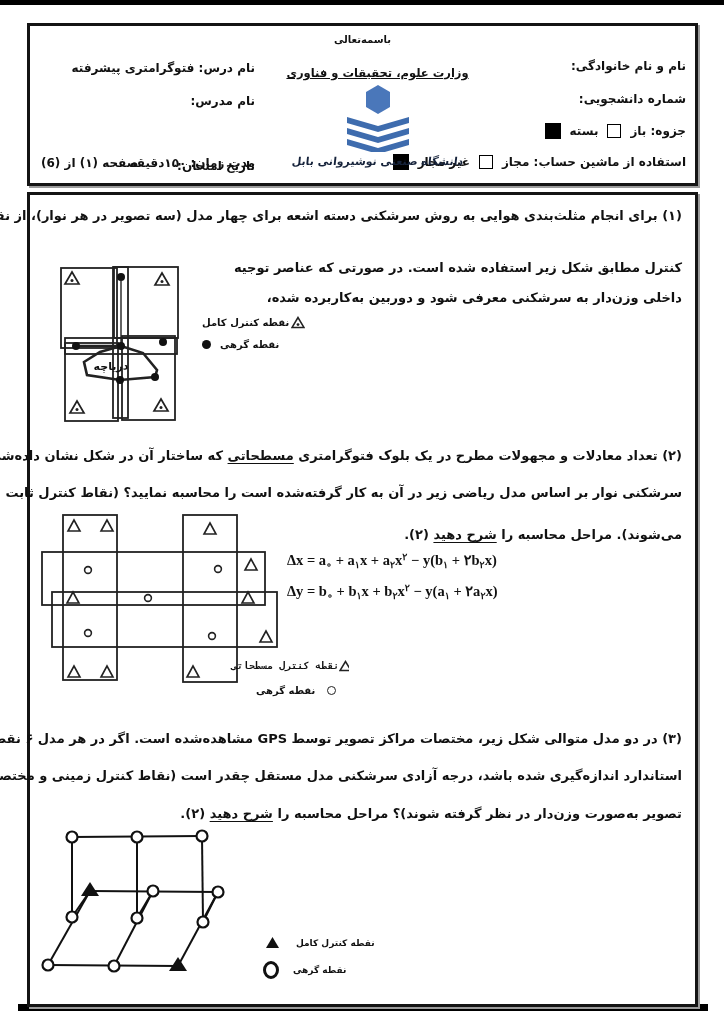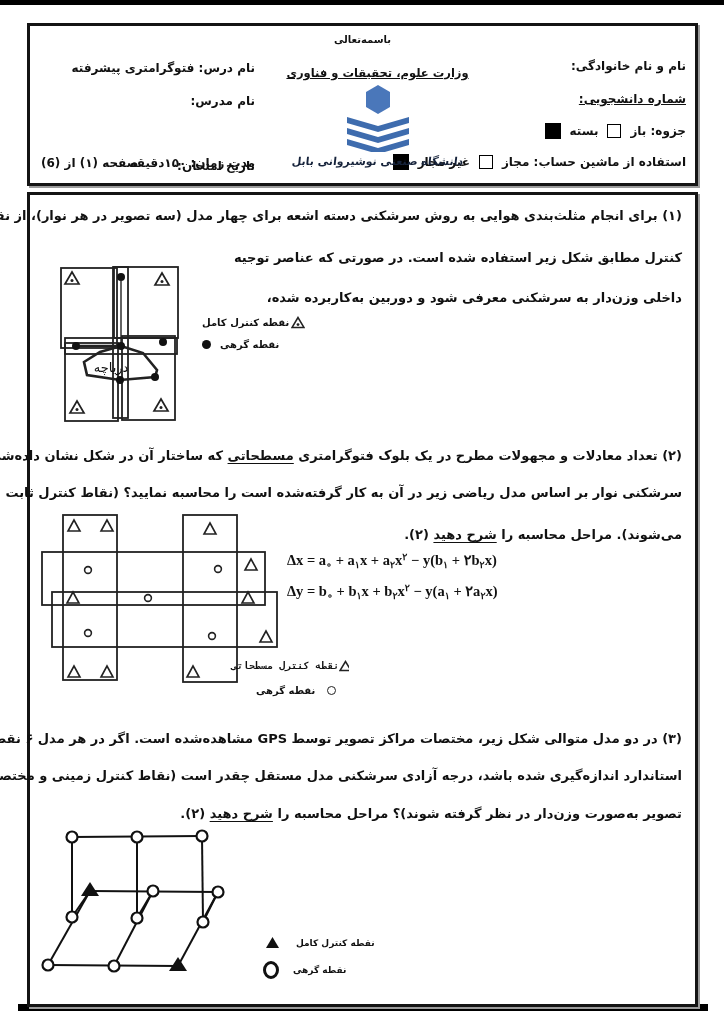--- a/index.html
+++ b/index.html
@@ -33,21 +33,21 @@
 <div id="page">
 
   <div class="rule" style="left:0;top:0;width:724px;height:5px;"></div>
   <div class="rule" style="left:18px;top:1004px;width:690px;height:7px;"></div>
 
   <div class="box" style="left:27px;top:23px;width:665px;height:157px;">
 
     <div class="hdr-txt center-txt" style="left:0;right:0;top:8px;font-size:10px;">باسمه‌تعالی</div>
 
     <div class="hdr-txt" style="right:9px;top:33px;">نام و نام خانوادگی:</div>
-    <div class="hdr-txt" style="right:9px;top:66px;text-decoration:underline;">شماره دانشجویی:</div>
+    <div class="hdr-txt" style="right:9px;top:66px;">شماره دانشجویی:</div>
     <div class="hdr-txt row" style="right:9px;top:97px;">
       <span>جزوه: باز</span>
       <span class="cbx"></span>
       <span>بسته</span>
       <span class="cbx filled"></span>
     </div>
     <div class="hdr-txt row" style="right:9px;top:128px;">
       <span>استفاده از ماشین حساب: مجاز</span>
       <span class="cbx"></span>
       <span>غیر مجاز</span>
@@ -68,21 +68,21 @@
     <div class="hdr-txt" style="right:440px;top:35px;">نام درس:  فتوگرامتری پیشرفته</div>
     <div class="hdr-txt" style="right:440px;top:68px;">نام مدرس:</div>
     <div class="hdr-txt" style="right:440px;top:89px;margin-top:44px;">تاریخ امتحان:</div>
     <div class="hdr-txt" style="right:440px;top:130px;">مدت زمان: ۱۵۰دقیقه</div>
     <div class="hdr-txt" style="left:11px;top:130px;">صفحه (۱) از (6)</div>
   </div>
 
   <div class="box" style="left:27px;top:192px;width:665px;height:809px;"></div>
 
   <div class="qline" style="top:207px;left:45px;right:42px;"><span>(۱) برای انجام مثلث‌بندی هوایی به روش سرشکنی دسته اشعه برای چهار مدل (سه تصویر در هر نوار)، از نقاط گرهی و</span></div>
-  <div class="qline" style="top:249px;left:298px;right:42px;"><span>کنترل مطابق شکل زیر استفاده شده است. در صورتی که عناصر توجیه</span></div>
+  <div class="qline" style="top:259px;left:298px;right:42px;"><span>کنترل مطابق شکل زیر استفاده شده است. در صورتی که عناصر توجیه</span></div>
   <div class="qline" style="top:289px;left:298px;right:42px;"><span>داخلی وزن‌دار به سرشکنی معرفی شود و دوربین به‌کاربرده شده،</span></div>
 
   <div class="qline" style="top:447px;left:45px;right:42px;"><span>(۲) تعداد معادلات و مجهولات مطرح در یک بلوک فتوگرامتری </span><u>مسطحاتی</u><span> که ساختار آن در شکل نشان داده‌شده و روش</span></div>
   <div class="qline" style="top:484px;left:45px;right:42px;"><span>سرشکنی نوار بر اساس مدل ریاضی زیر در آن به کار گرفته‌شده است را محاسبه نمایید؟ (نقاط کنترل ثابت فرض</span></div>
   <div class="qline natural" style="top:526px;left:298px;right:42px;"><span>می‌شوند).  مراحل محاسبه را </span><u>شرح دهید</u><span> (۲).</span></div>
 
   <div class="eq" style="left:287px;top:551px;"><span>Δx = a</span><sub>∘</sub><span> + a</span><sub>۱</sub><span>x + a</span><sub>۲</sub><span>x</span><sup>۲</sup><span> − y(b</span><sub>۱</sub><span> + ۲b</span><sub>۲</sub><span>x)</span></div>
   <div class="eq" style="left:287px;top:582px;"><span>Δy = b</span><sub>∘</sub><span> + b</span><sub>۱</sub><span>x + b</span><sub>۲</sub><span>x</span><sup>۲</sup><span> − y(a</span><sub>۱</sub><span> + ۲a</span><sub>۲</sub><span>x)</span></div>
 
   <div class="qline" style="top:730px;left:45px;right:42px;"><span>(۳) در دو مدل متوالی شکل زیر، مختصات مراکز تصویر توسط GPS مشاهده‌شده است. اگر در هر مدل ۶ نقطه گرهی</span></div>
@@ -176,21 +176,21 @@
         <circle cx="203" cy="922" r="5.5"></circle>
       <circle cx="48" cy="965" r="5.5"></circle>
         <circle cx="114" cy="966" r="5.5"></circle>
     </g>
     <g fill="#111">
       <polygon points="90,882 81,896 99,896"></polygon>
       <polygon points="178,957 169,971 187,971"></polygon>
     </g>
   </svg>
 
-  <div style="position:absolute;left:93px;top:360px;width:36px;text-align:center;font-size:13px;font-weight:normal;direction:rtl;">دریاچه</div>
+  <div style="position:absolute;left:93px;top:360px;width:36px;text-align:center;font-size:11px;font-weight:bold;direction:rtl;">دریاچه</div>
 
   <div class="legend" style="left:202px;top:316px;width:103px;justify-content:space-between;direction:ltr;">
     <span class="txt">نقطه کنترل کامل</span>
     <svg width="14" height="13">
       <polygon points="7,1.5 1,11.5 13,11.5" fill="none" stroke="#222" stroke-width="1.5"></polygon>
       <circle cx="7" cy="8.6" r="1.4" fill="#222"></circle>
     </svg>
   </div>
   <div class="legend" style="left:202px;top:339px;gap:9px;direction:ltr;">
     <span style="width:9px;height:9px;border-radius:50%;background:#111;display:inline-block;"></span>

